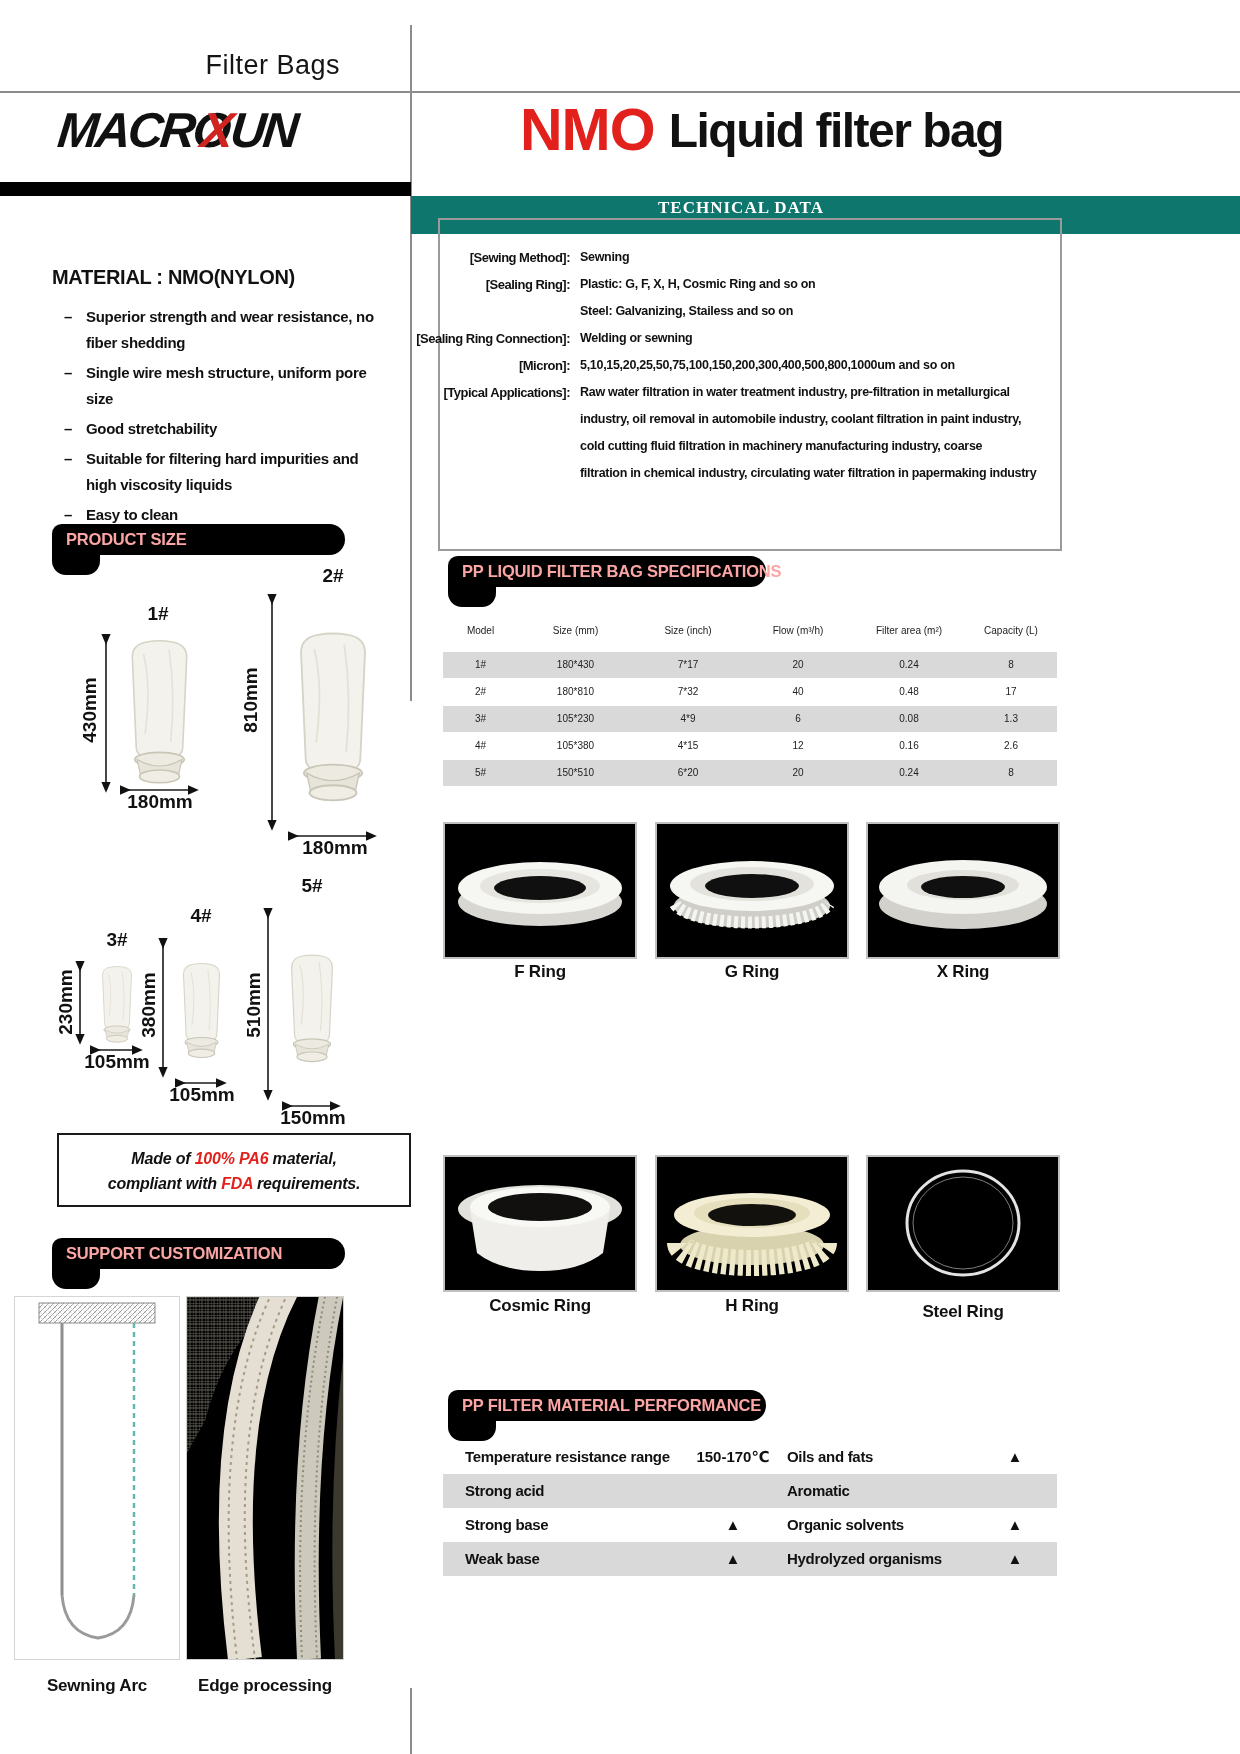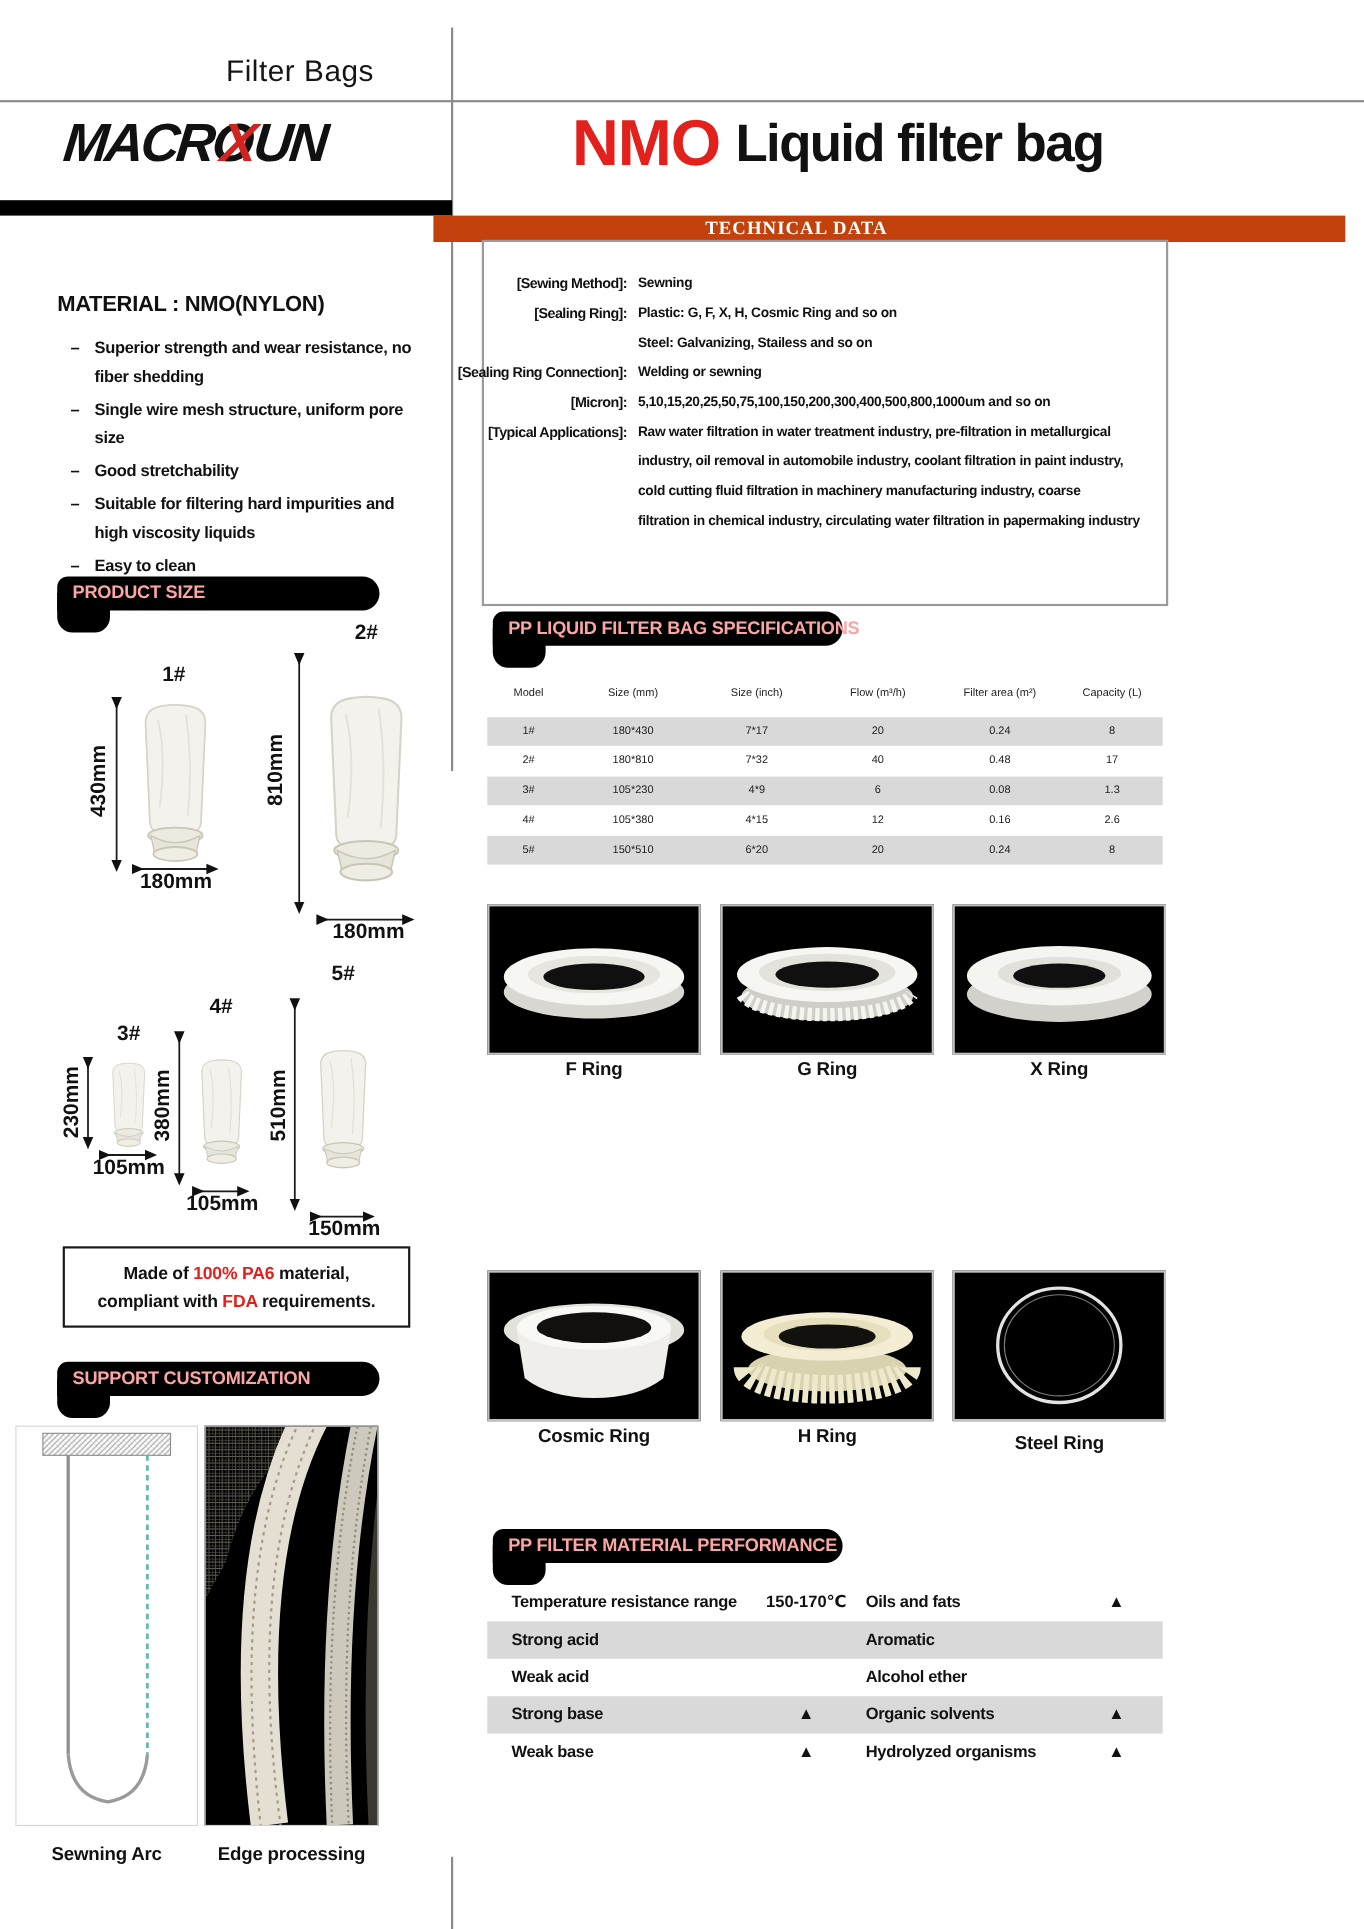--- a/index.html
+++ b/index.html
@@ -13,21 +13,21 @@
   .hline{position:absolute;left:0;top:91px;width:1240px;height:2px;background:#8c8c8c;}
   .vline-top{position:absolute;left:410px;top:25px;width:2px;height:676px;background:#8c8c8c;}
   .vline-bottom{position:absolute;left:410px;top:1688px;width:2px;height:66px;background:#8c8c8c;}
   .logo{position:absolute;left:58px;top:102px;font-size:49px;font-weight:bold;font-style:italic;
         letter-spacing:-3px;transform:skewX(-6deg);white-space:nowrap;}
   .logo .lx{position:relative;margin-left:-27px;}
   .left-black-bar{position:absolute;left:0;top:182px;width:411px;height:14px;background:#000;}
   .title{position:absolute;left:520px;top:96px;display:flex;align-items:center;gap:14px;white-space:nowrap;}
   .title .t-accent{font-size:59px;font-weight:bold;letter-spacing:-1px;}
   .title .t-rest{font-size:48px;font-weight:bold;letter-spacing:-1.5px;}
-  .tech-band{position:absolute;left:394px;top:196px;width:829px;height:24px;background:#c2410c;}
+  .tech-band{position:absolute;left:411px;top:196px;width:829px;height:38px;background:#0f766e;}
   .tech-band span{position:absolute;left:0;top:0;width:660px;text-align:center;color:#fff;
                   font-family:"Liberation Serif","DejaVu Serif",serif;font-weight:bold;
                   font-size:17px;line-height:24px;letter-spacing:1px;}
 
   
   .mat-heading{position:absolute;left:52px;top:266px;font-size:20px;font-weight:bold;letter-spacing:-.3px;}
   .bullets{position:absolute;left:64px;top:304px;width:330px;margin:0;padding:0;list-style:none;}
   .bullets li{position:relative;padding-left:22px;margin-bottom:4px;font-size:15px;font-weight:bold;
               letter-spacing:-.3px;line-height:26px;white-space:pre-line;}
   .bullets li::before{content:"\2013";position:absolute;left:0;top:0;}
@@ -47,23 +47,23 @@
   .ribbon::before{content:"";position:absolute;left:0;top:15px;width:48px;height:36px;background:#000;
                   border-radius:0 0 14px 14px;}
   .ribbon > span{position:relative;font-weight:bold;font-size:16.5px;letter-spacing:-.2px;
                  line-height:31px;white-space:nowrap;}
 
   
   .dim{position:absolute;font-weight:bold;font-size:19px;transform:translate(-50%,-50%);white-space:nowrap;}
   .dim.rot{transform:translate(-50%,-50%) rotate(-90deg);}
 
   
-  .pa6-box{position:absolute;left:57px;top:1133px;width:316px;height:74px;border:2px solid #1a1a1a;
+  .pa6-box{position:absolute;left:57px;top:1133px;width:354px;height:74px;border:2px solid #1a1a1a;
            box-sizing:border-box;text-align:center;padding-top:11px;font-size:16px;font-weight:bold;
-           letter-spacing:-.2px;line-height:25px;}
+           letter-spacing:-.2px;line-height:25px;font-style:italic;}
   .red{color:#e2201c;}
 
   
   .spec-table{position:absolute;left:443px;top:616px;width:614px;font-size:10px;color:#222;}
   .spec-header{display:flex;height:30px;line-height:30px;}
   .spec-header > div, .spec-row > div{text-align:center;box-sizing:border-box;}
   .spec-header > div:nth-of-type(1), .spec-row > div:nth-of-type(1){width:75px;}
   .spec-header > div:nth-of-type(2), .spec-row > div:nth-of-type(2){width:115px;}
   .spec-header > div:nth-of-type(3), .spec-row > div:nth-of-type(3){width:110px;}
   .spec-header > div:nth-of-type(4), .spec-row > div:nth-of-type(4){width:110px;}
@@ -404,26 +404,20 @@
         <div class="perf-rval">▲</div>
       </div>
 
       <div class="perf-row">
         <div class="perf-left">Strong acid</div>
         <div class="perf-lval"></div>
         <div class="perf-right">Aromatic</div>
         <div class="perf-rval"></div>
       </div>
 
-      <div class="perf-row">
-        <div class="perf-left">Weak acid</div>
-        <div class="perf-lval"></div>
-        <div class="perf-right">Alcohol ether</div>
-        <div class="perf-rval"></div>
-      </div>
 
       <div class="perf-row">
         <div class="perf-left">Strong base</div>
         <div class="perf-lval">▲</div>
         <div class="perf-right">Organic solvents</div>
         <div class="perf-rval">▲</div>
       </div>
 
       <div class="perf-row">
         <div class="perf-left">Weak base</div>

